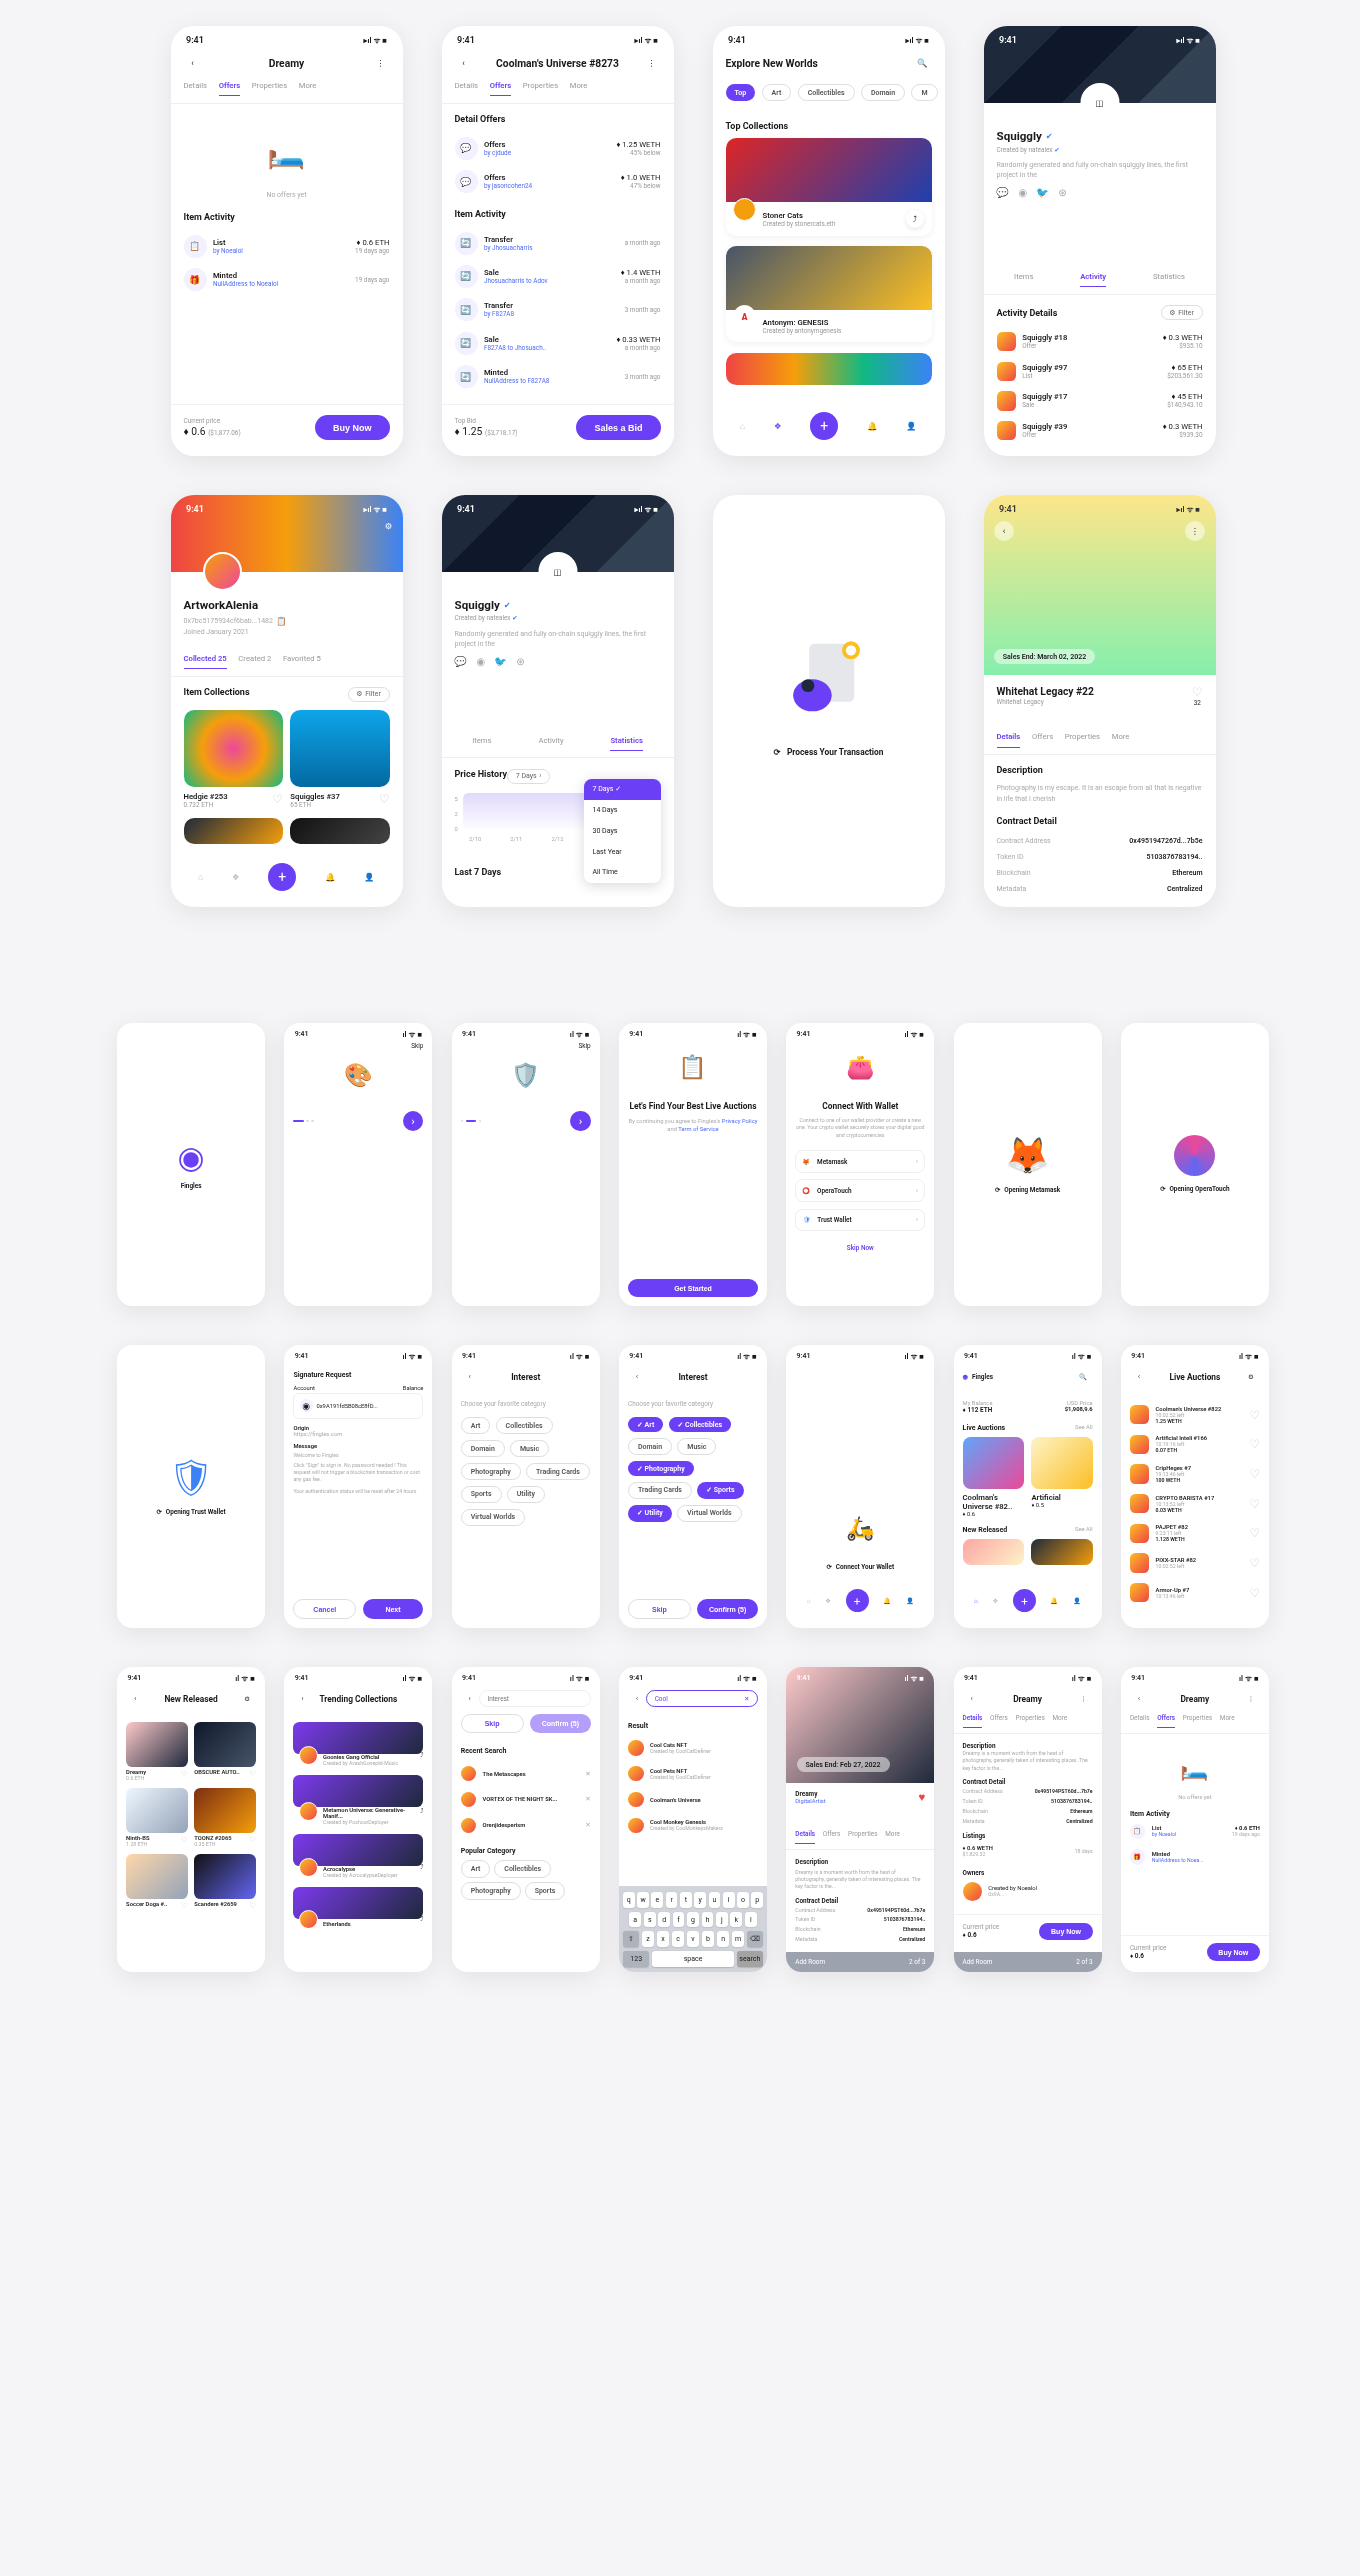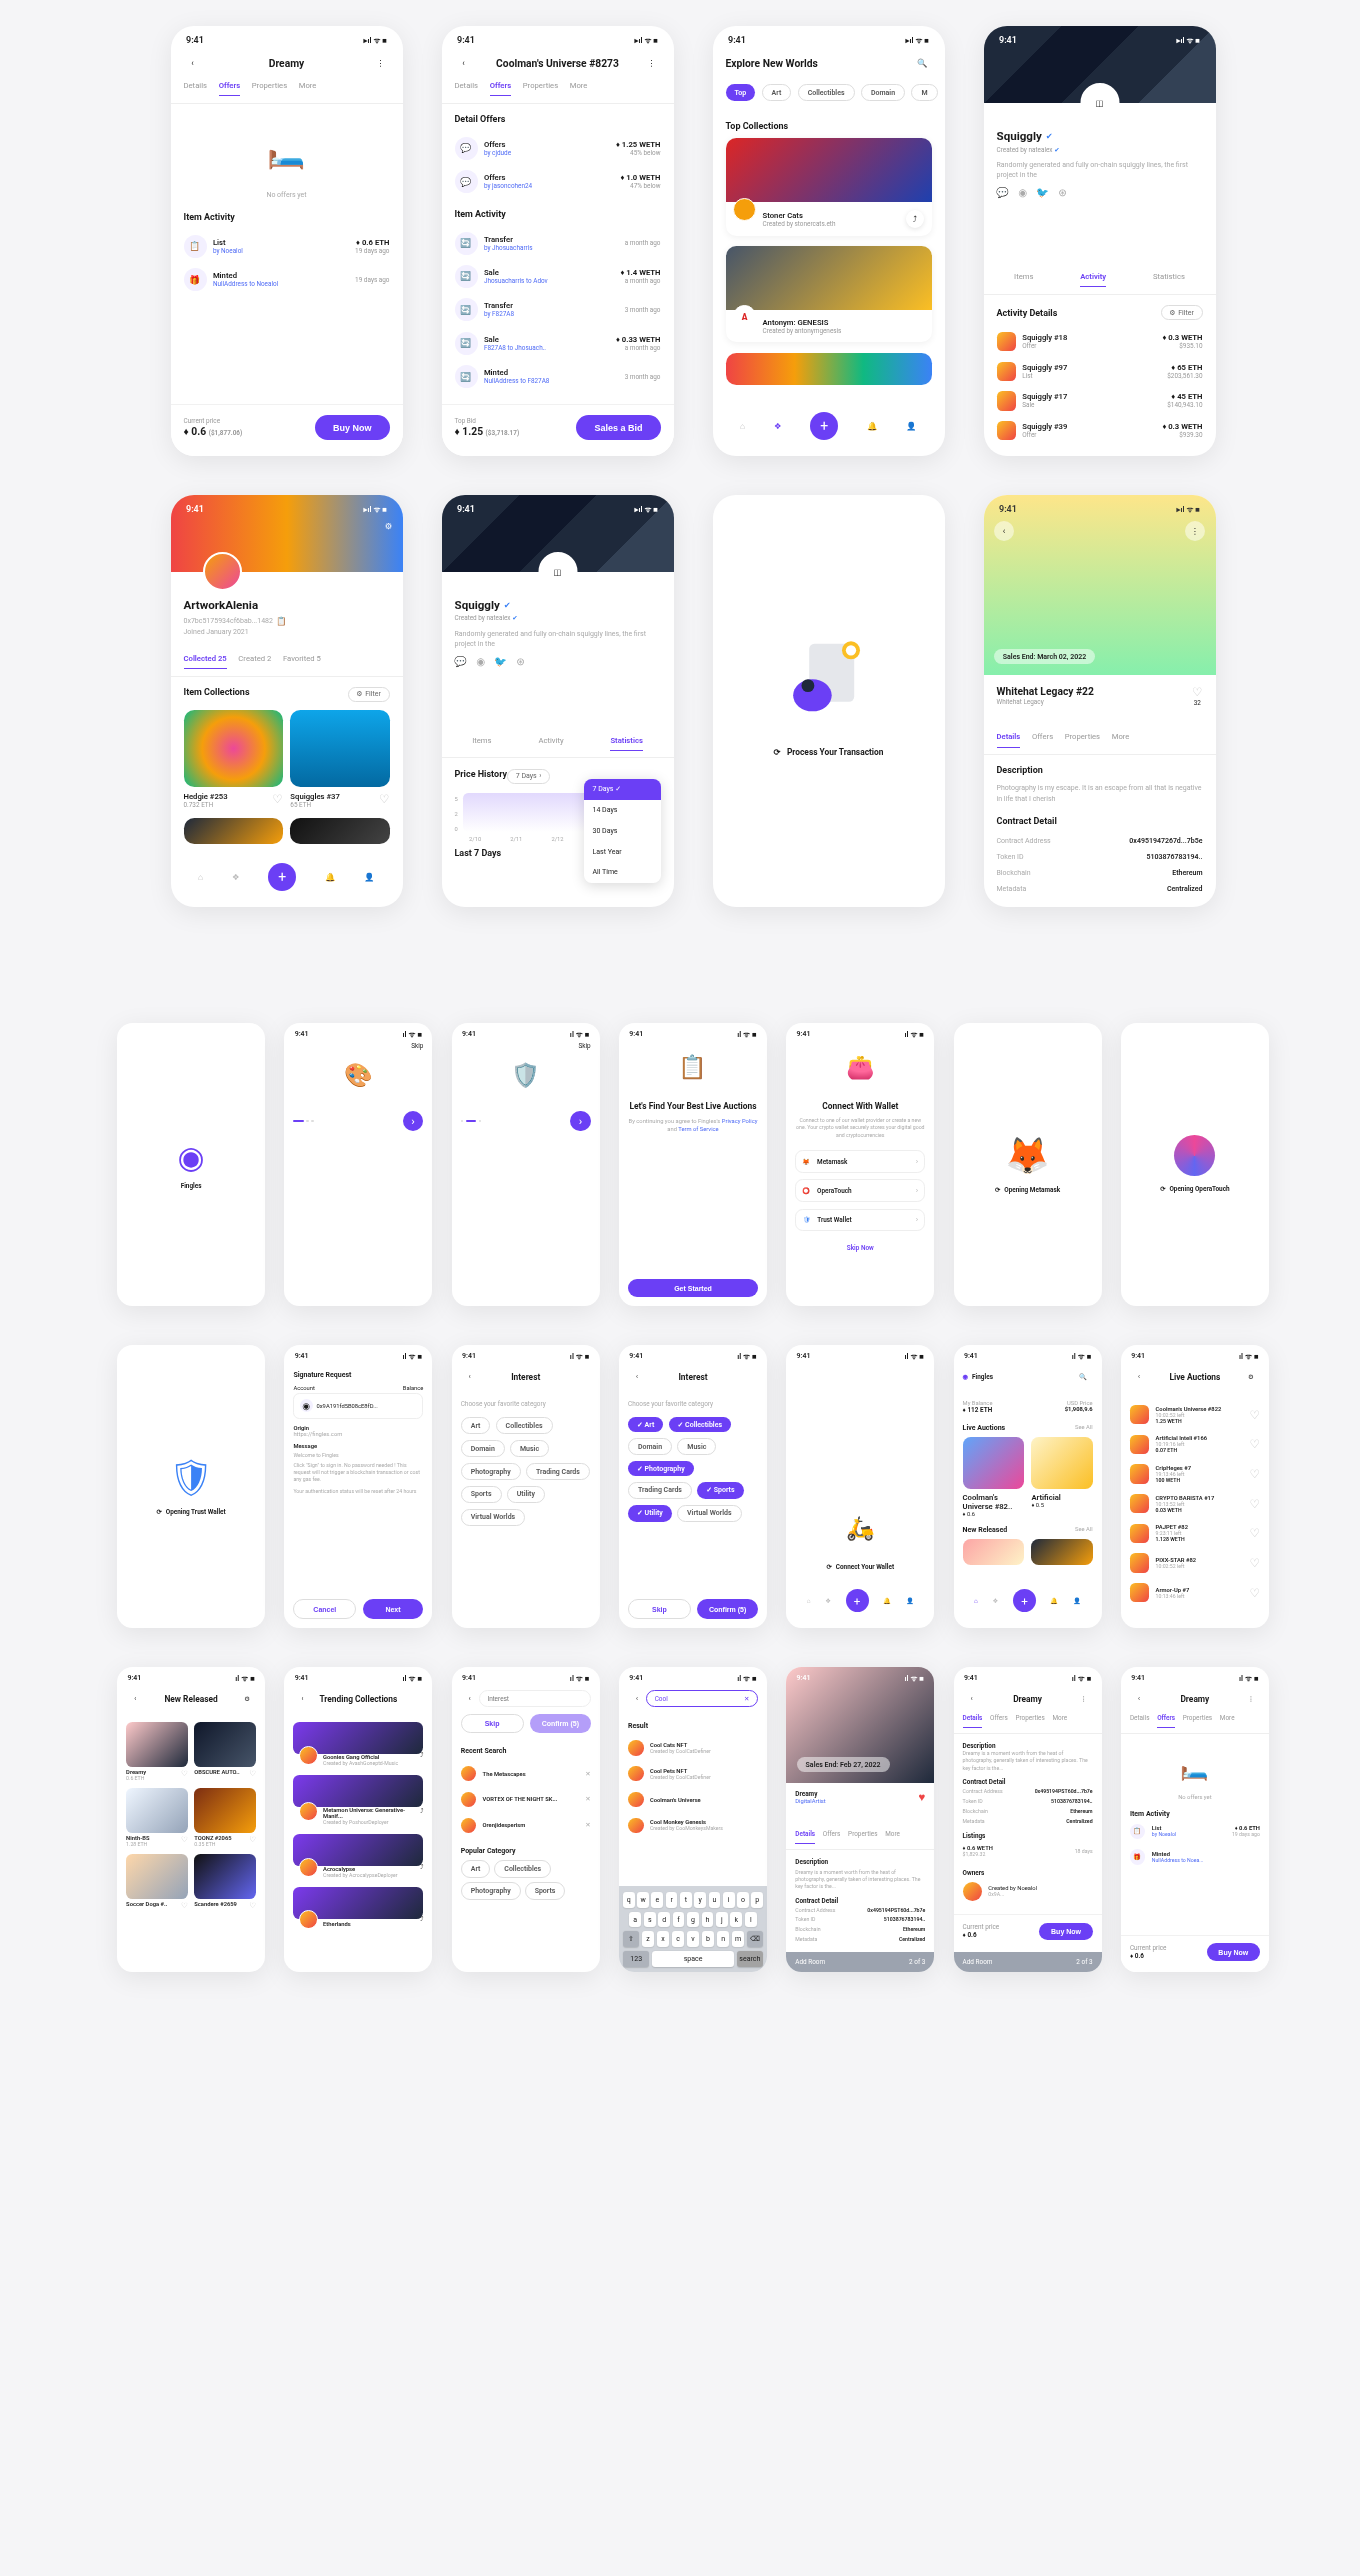--- a/index.html
+++ b/index.html
@@ -47,21 +47,21 @@
 .small .pill-btn { padding: 5.2px 11.6px; font-size: 7px; }
 .pill-btn.ghost { background: #fff; color: #6b3ff5; border: 0.6px solid #ddd; }
 .row-item { display: flex; align-items: center; gap: 6.4px; padding: 5.2px 0; }
 .thumb { width: 23px; height: 23px; border-radius: 5.2px; background: linear-gradient(135deg,#fbbf24,#ef4444); flex-shrink: 0; }
 .thumb.sm { width: 19.3px; height: 19.3px; }
 .thumb.circ { border-radius: 50%; }
 .grow { flex: 1; min-width: 0; }
 .item-title { font-weight: 600; font-size: 7.7px; }
 .item-sub { font-size: 6.4px; color: #999; }
 .right-col { text-align: right; }
-.price { font-weight: 700; font-size: 7.7px; }
+.price { font-weight: 400; font-size: 7.7px; }
 .price-sub { font-size: 6.4px; color: #999; }
 .blue-link { color: #4f6bf5; }
 .footer-bar { display: flex; justify-content: space-between; align-items: center; padding: 10.3px 13px 15.5px; border-top: 0.6px solid #f1f1f1; background: #fff; }
 .small .footer-bar { padding: 7.7px 9px 11.6px; }
 .bottom-nav { display: flex; justify-content: space-around; align-items: center; padding: 9px 13px 15.5px; color: #bbb; }
 .fab { width: 28px; height: 28px; border-radius: 50%; background: #6b3ff5; color: #fff; display: flex; align-items: center; justify-content: center; font-size: 14px; cursor: pointer; }
 .small .fab { width: 23px; height: 23px; font-size: 11.6px; }
 .hero { height: 77px; background: linear-gradient(135deg,#4f46e5,#8b5cf6,#ec4899); position: relative; }
 .hero.geo { background: linear-gradient(135deg,#1e293b 25%,#0f172a 25% 50%,#1e293b 50% 75%,#334155 75%); }
 .hero.rainbow { background: linear-gradient(90deg,#ef4444,#f59e0b,#3b82f6); }
@@ -498,21 +498,21 @@
       </div>
       <div class="chart-line" style="flex:1"></div>
     </div>
     <div style="display:flex;justify-content:space-around;font-size:5.8px;margin-top:3.9px" class="muted">
       <span>2/10</span>
             <span>2/11</span>
             <span>2/12</span>
             <span>2/13</span>
             <span>2/14</span>
     </div>
-    <div class="section-title" style="margin-top:6px">Last 7 Days</div>
+    <div class="section-title" style="margin-top:25px">Last 7 Days</div>
   </div>
 </div>
 
 <div class="phone" style="justify-content:center;min-height:412px">
   <div class="illustration" style="height:142px">
     <svg width="103" height="90" viewBox="0 0 160 140">
             <rect x="50" y="20" width="70" height="90" rx="8" fill="#e5e7eb"></rect>
             <circle cx="115" cy="30" r="14" fill="#fbbf24"></circle>
             <circle cx="115" cy="30" r="8" fill="#fff"></circle>
             <ellipse cx="55" cy="100" rx="30" ry="25" fill="#6b3ff5"></ellipse>

